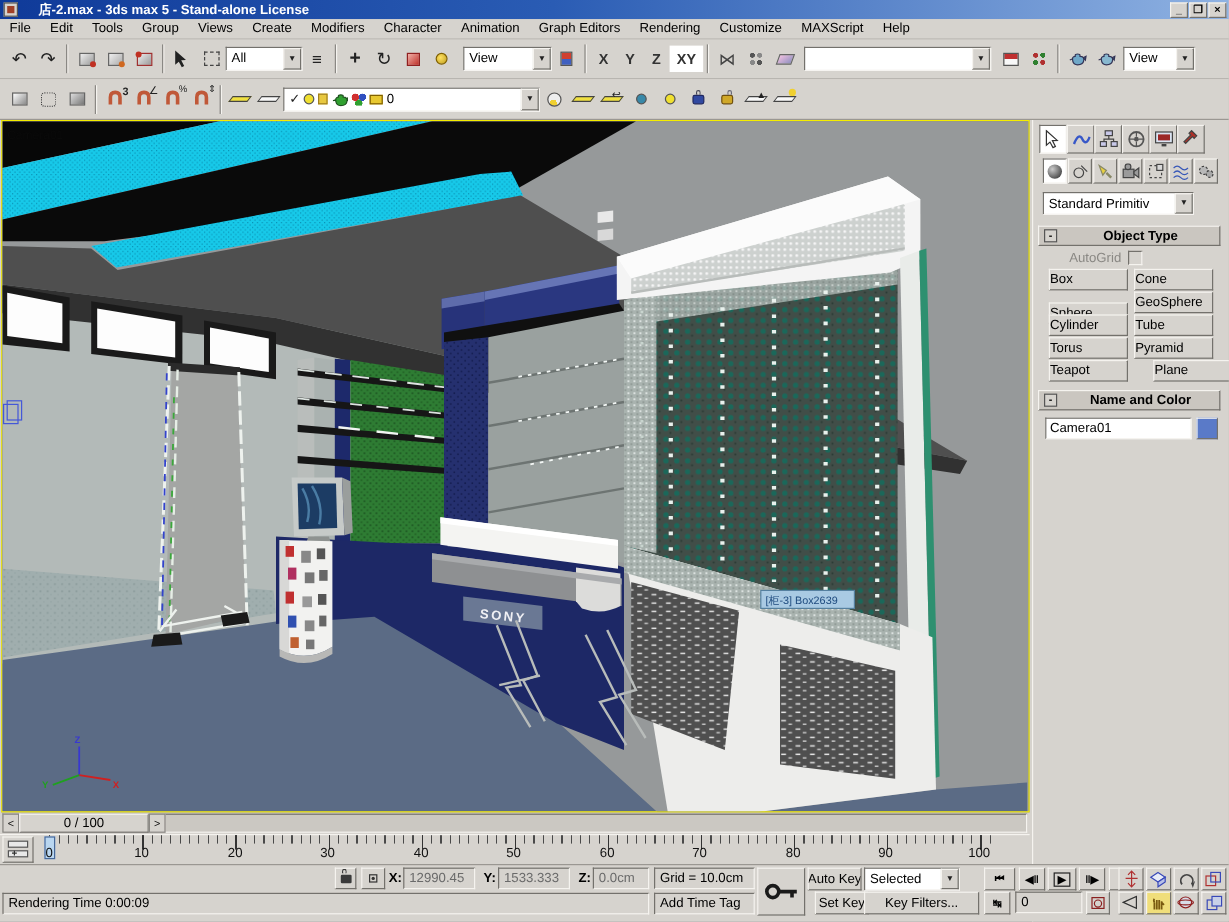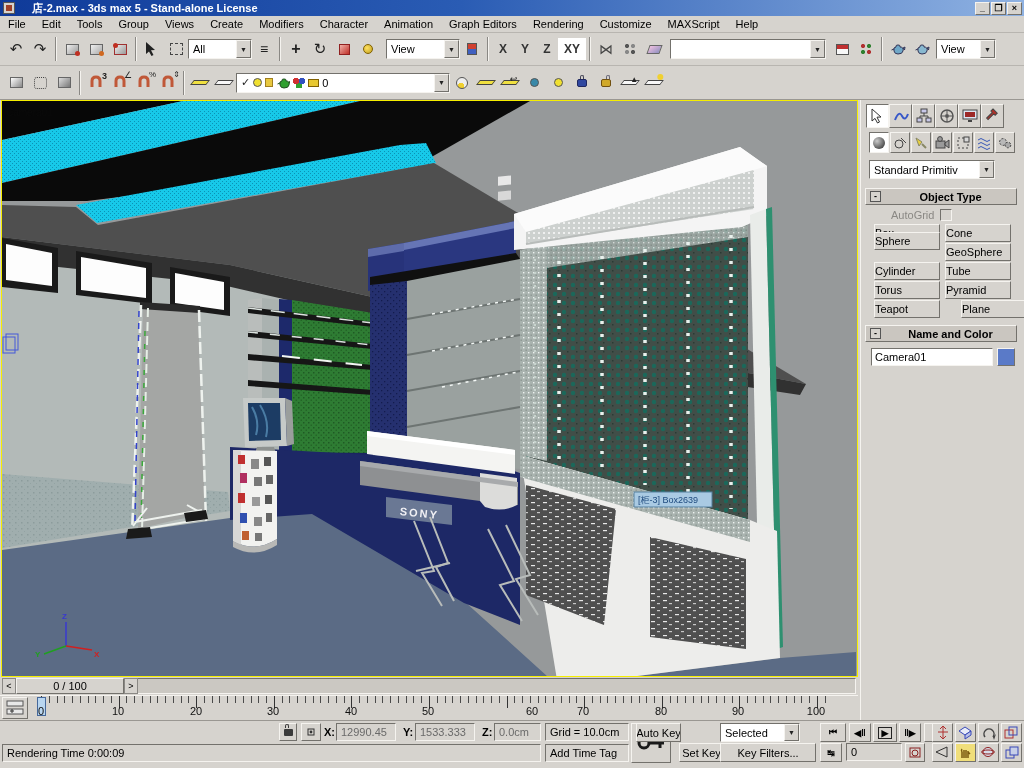--- a/index.html
+++ b/index.html
@@ -575,21 +575,21 @@
   <div class="rollout" style="top:88px">
       <span class="minibox">-</span>
       <span style="margin:0 auto">Object Type</span>
     </div>
   <div class="row" style="position:absolute;left:30px;top:109px;color:#8a8884">
     <span>AutoGrid</span>
     <span style="width:12px;height:12px;border:1px solid;border-color:#73716c #f5f3ef #f5f3ef #73716c;background:#d6d3ce;margin-left:6px"></span>
   </div>
   <div class="objbtn" style="left:13px;top:124px">Box</div>
   <div class="objbtn" style="left:84px;top:124px">Cone</div>
-  <div class="objbtn" style="left:13px;top:132px">Sphere</div>
+  <div class="objbtn" style="left:13px;top:152px">Sphere</div>
   <div class="objbtn" style="left:84px;top:143px">GeoSphere</div>
   <div class="objbtn" style="left:13px;top:162px">Cylinder</div>
   <div class="objbtn" style="left:84px;top:162px">Tube</div>
   <div class="objbtn" style="left:13px;top:181px">Torus</div>
   <div class="objbtn" style="left:84px;top:181px">Pyramid</div>
   <div class="objbtn" style="left:13px;top:200px">Teapot</div>
   <div class="objbtn" style="left:100px;top:200px">Plane</div>
   <div class="rollout" style="top:225px">
       <span class="minibox">-</span>
       <span style="margin:0 auto">Name and Color</span>
@@ -615,21 +615,21 @@
       </svg></div>
   <div class="abs" style="left:41px;top:0;width:790px;height:7px;background:repeating-linear-gradient(90deg,#4a4a4a 0 1px,transparent 1px 7.76px)"></div>
   <div class="abs" style="left:41px;top:0;width:790px;height:12px;background:repeating-linear-gradient(90deg,#333 0 1px,transparent 1px 77.6px)"></div>
   <div class="abs" style="left:37px;top:1px;width:9px;height:19px;background:#b9d6f0;border:1px solid #46689a"></div>
   <div class="ticklabel" style="left:21px">0</div>
   <div class="ticklabel" style="left:98px">10</div>
   <div class="ticklabel" style="left:176px">20</div>
   <div class="ticklabel" style="left:253px">30</div>
   <div class="ticklabel" style="left:331px">40</div>
   <div class="ticklabel" style="left:408px">50</div>
-  <div class="ticklabel" style="left:512px">60</div>
+  <div class="ticklabel" style="left:486px">60</div>
   <div class="ticklabel" style="left:563px">70</div>
   <div class="ticklabel" style="left:641px">80</div>
   <div class="ticklabel" style="left:718px">90</div>
   <div class="ticklabel" style="left:796px">100</div>
 </div>
 
 <div class="abs" style="left:0;top:720px;width:1024px;height:48px;background:#d6d3ce;border-top:1px solid #9a9792">
   <div class="sbtn" style="left:279px;top:2px;width:18px;height:18px">
       <div style="width:9px;height:7px;background:#3a3a3a;border-radius:1px;position:relative">
         <span style="position:absolute;left:1.5px;top:-5px;width:4px;height:4px;border:1.5px solid #3a3a3a;border-bottom:none;border-radius:3px 3px 0 0"></span>
@@ -662,21 +662,21 @@
   <div class="statbox" style="left:545px;top:23px;width:84px">
       <span>Add Time Tag</span>
     </div>
   <div class="sbtn" style="left:631px;top:2px;width:40px;height:40px">
       <svg width="30" height="22">
         <circle cx="8" cy="11" r="5" fill="none" stroke="#1a1a1a" stroke-width="3"></circle>
         <line x1="13" y1="11" x2="28" y2="11" stroke="#1a1a1a" stroke-width="3"></line>
         <line x1="24" y1="11" x2="24" y2="16" stroke="#1a1a1a" stroke-width="3"></line>
       </svg>
     </div>
-  <div class="sbtn" style="left:636px;top:2px;width:45px;height:19px;overflow:hidden">
+  <div class="sbtn" style="left:673px;top:2px;width:45px;height:19px;overflow:hidden">
       <span style="white-space:nowrap">Auto Key</span>
     </div>
   <div class="sbtn" style="left:679px;top:22px;width:45px;height:19px;overflow:hidden">
       <span>Set Key</span>
     </div>
   <div class="dd" style="position:absolute;left:720px;top:2px;width:80px;height:19px;padding-left:4px">
       <span>Selected</span>
       <span class="ddbtn">▼</span>
     </div>
   <div class="sbtn" style="left:720px;top:22px;width:96px;height:19px">

